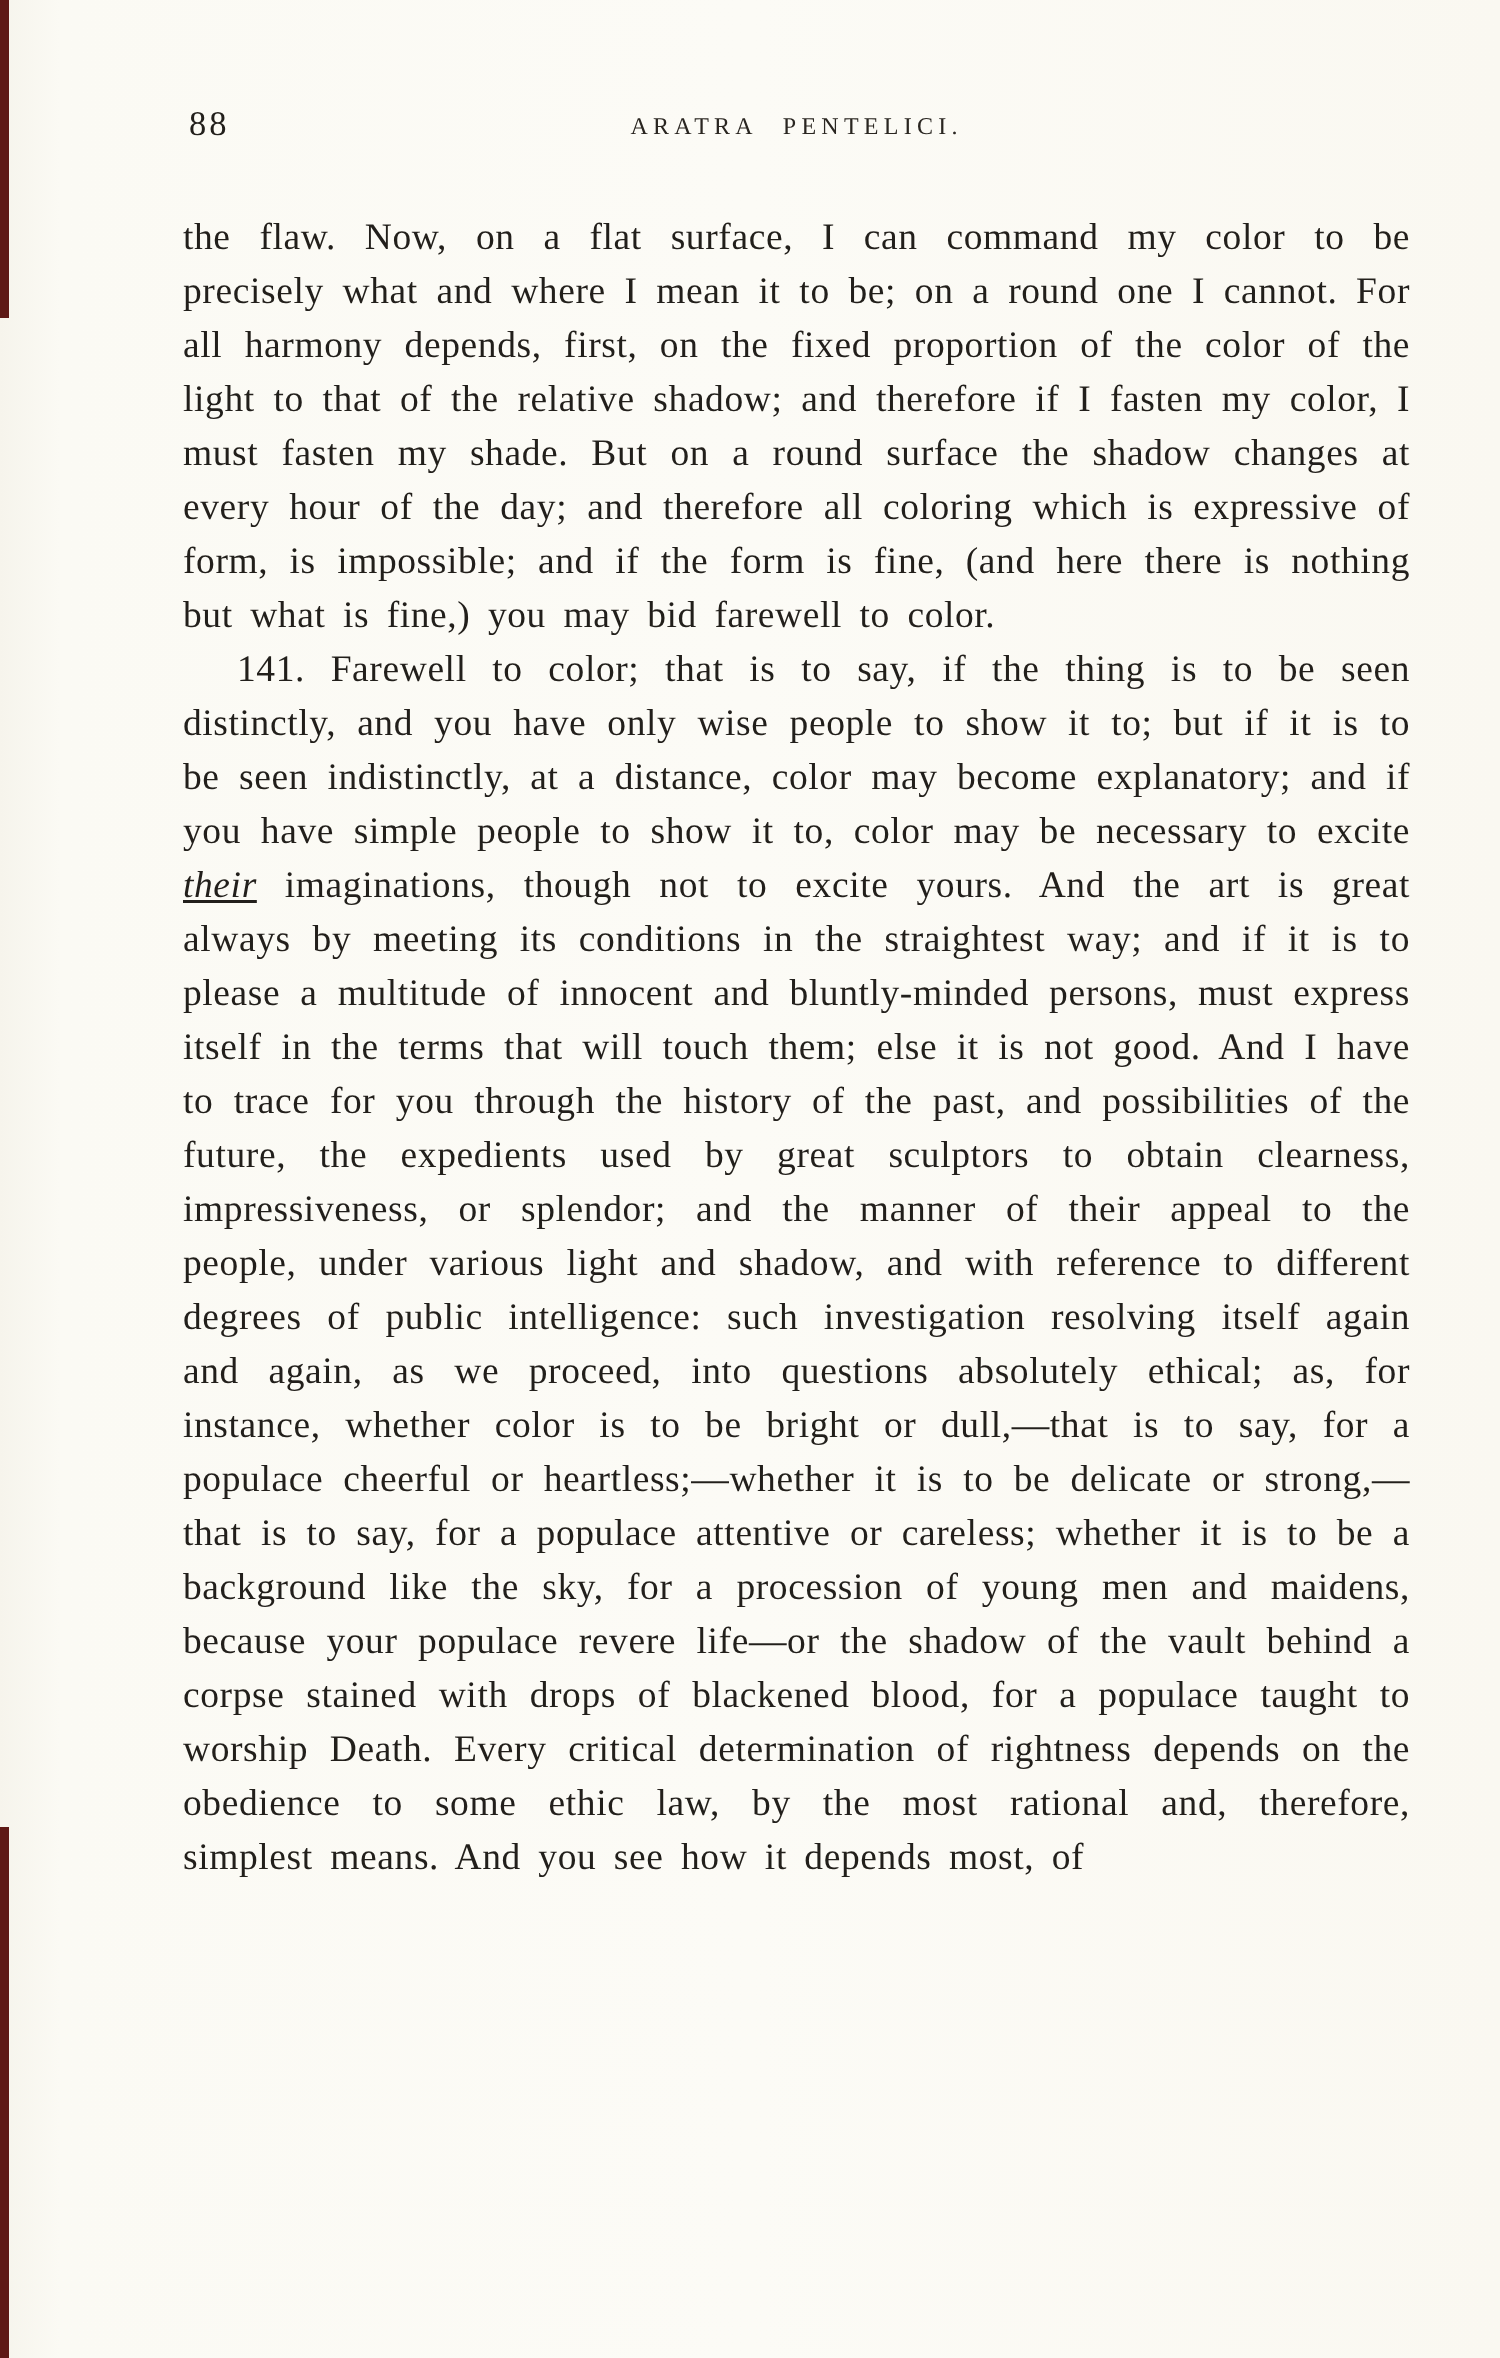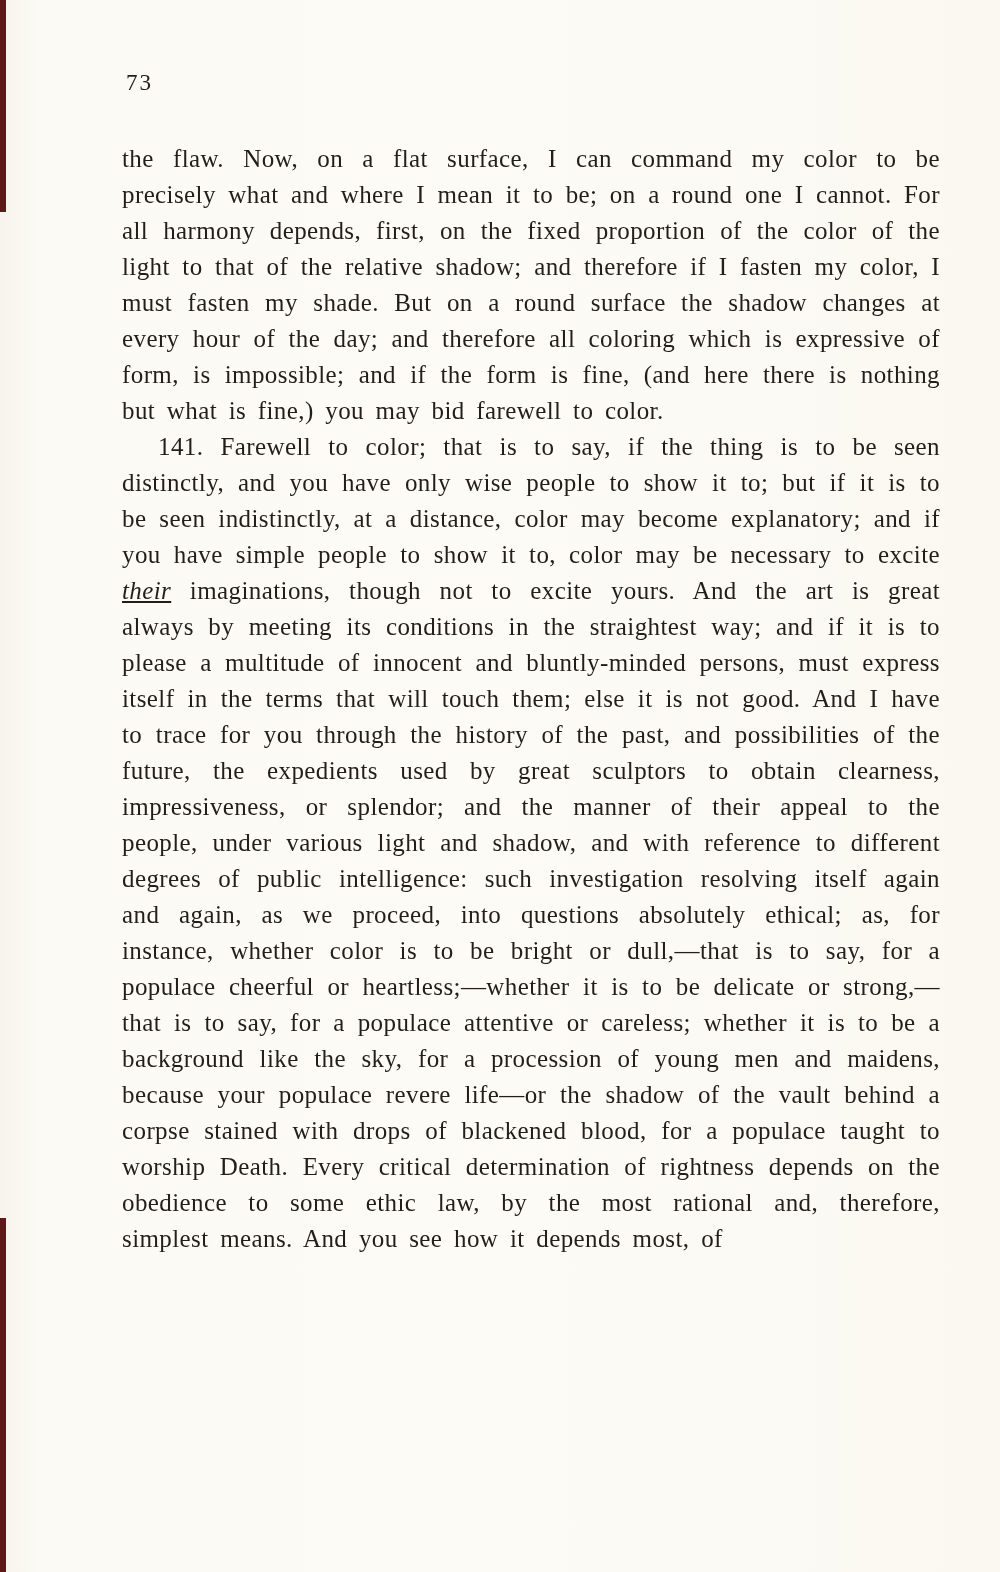--- a/index.html
+++ b/index.html
@@ -69,19 +69,20 @@
   .text-block em { font-style: italic; text-decoration: underline; }
 </style>
 </head>
 <body>
 
 <div class="scan-surface"></div>
 <div class="edge-artifact top"></div>
 <div class="edge-artifact bottom"></div>
 
 <div class="page-header">
-  <span class="page-number">73</span>
+  <span class="page-number">88</span>
+  <span class="running-header">ARATRA PENTELICI.</span>
 </div>
 
 <div class="text-block">
   <p>the flaw.  Now, on a flat surface, I can command my color to be precisely what and where I mean it to be; on a round one I cannot.  For all harmony depends, first, on the fixed proportion of the color of the light to that of the relative shadow; and therefore if I fasten my color, I must fasten my shade.  But on a round surface the shadow changes at every hour of the day; and therefore all coloring which is expressive of form, is impossible; and if the form is fine, (and here there is nothing but what is fine,) you may bid farewell to color.</p>
   <p class="indented"><span>141.  Farewell to color; that is to say, if the thing is to be seen distinctly, and you have only wise people to show it to; but if it is to be seen indistinctly, at a distance, color may become explanatory; and if you have simple people to show it to, color may be necessary to excite </span><em>their</em><span> imaginations, though not to excite yours.  And the art is great always by meeting its conditions in the straightest way; and if it is to please a multitude of innocent and bluntly-minded persons, must express itself in the terms that will touch them; else it is not good.  And I have to trace for you through the history of the past, and possibilities of the future, the expedients used by great sculptors to obtain clearness, impressiveness, or splendor; and the manner of their appeal to the people, under various light and shadow, and with reference to different degrees of public intelligence: such investigation resolving itself again and again, as we proceed, into questions absolutely ethical; as, for instance, whether color is to be bright or dull,—that is to say, for a populace cheerful or heartless;—whether it is to be delicate or strong,—that is to say, for a populace attentive or careless; whether it is to be a background like the sky, for a procession of young men and maidens, because your populace revere life—or the shadow of the vault behind a corpse stained with drops of blackened blood, for a populace taught to worship Death.  Every critical determination of rightness depends on the obedience to some ethic law, by the most rational and, therefore, simplest means.  And you see how it depends most, of</span></p>
 </div>
 
 </body></html>

